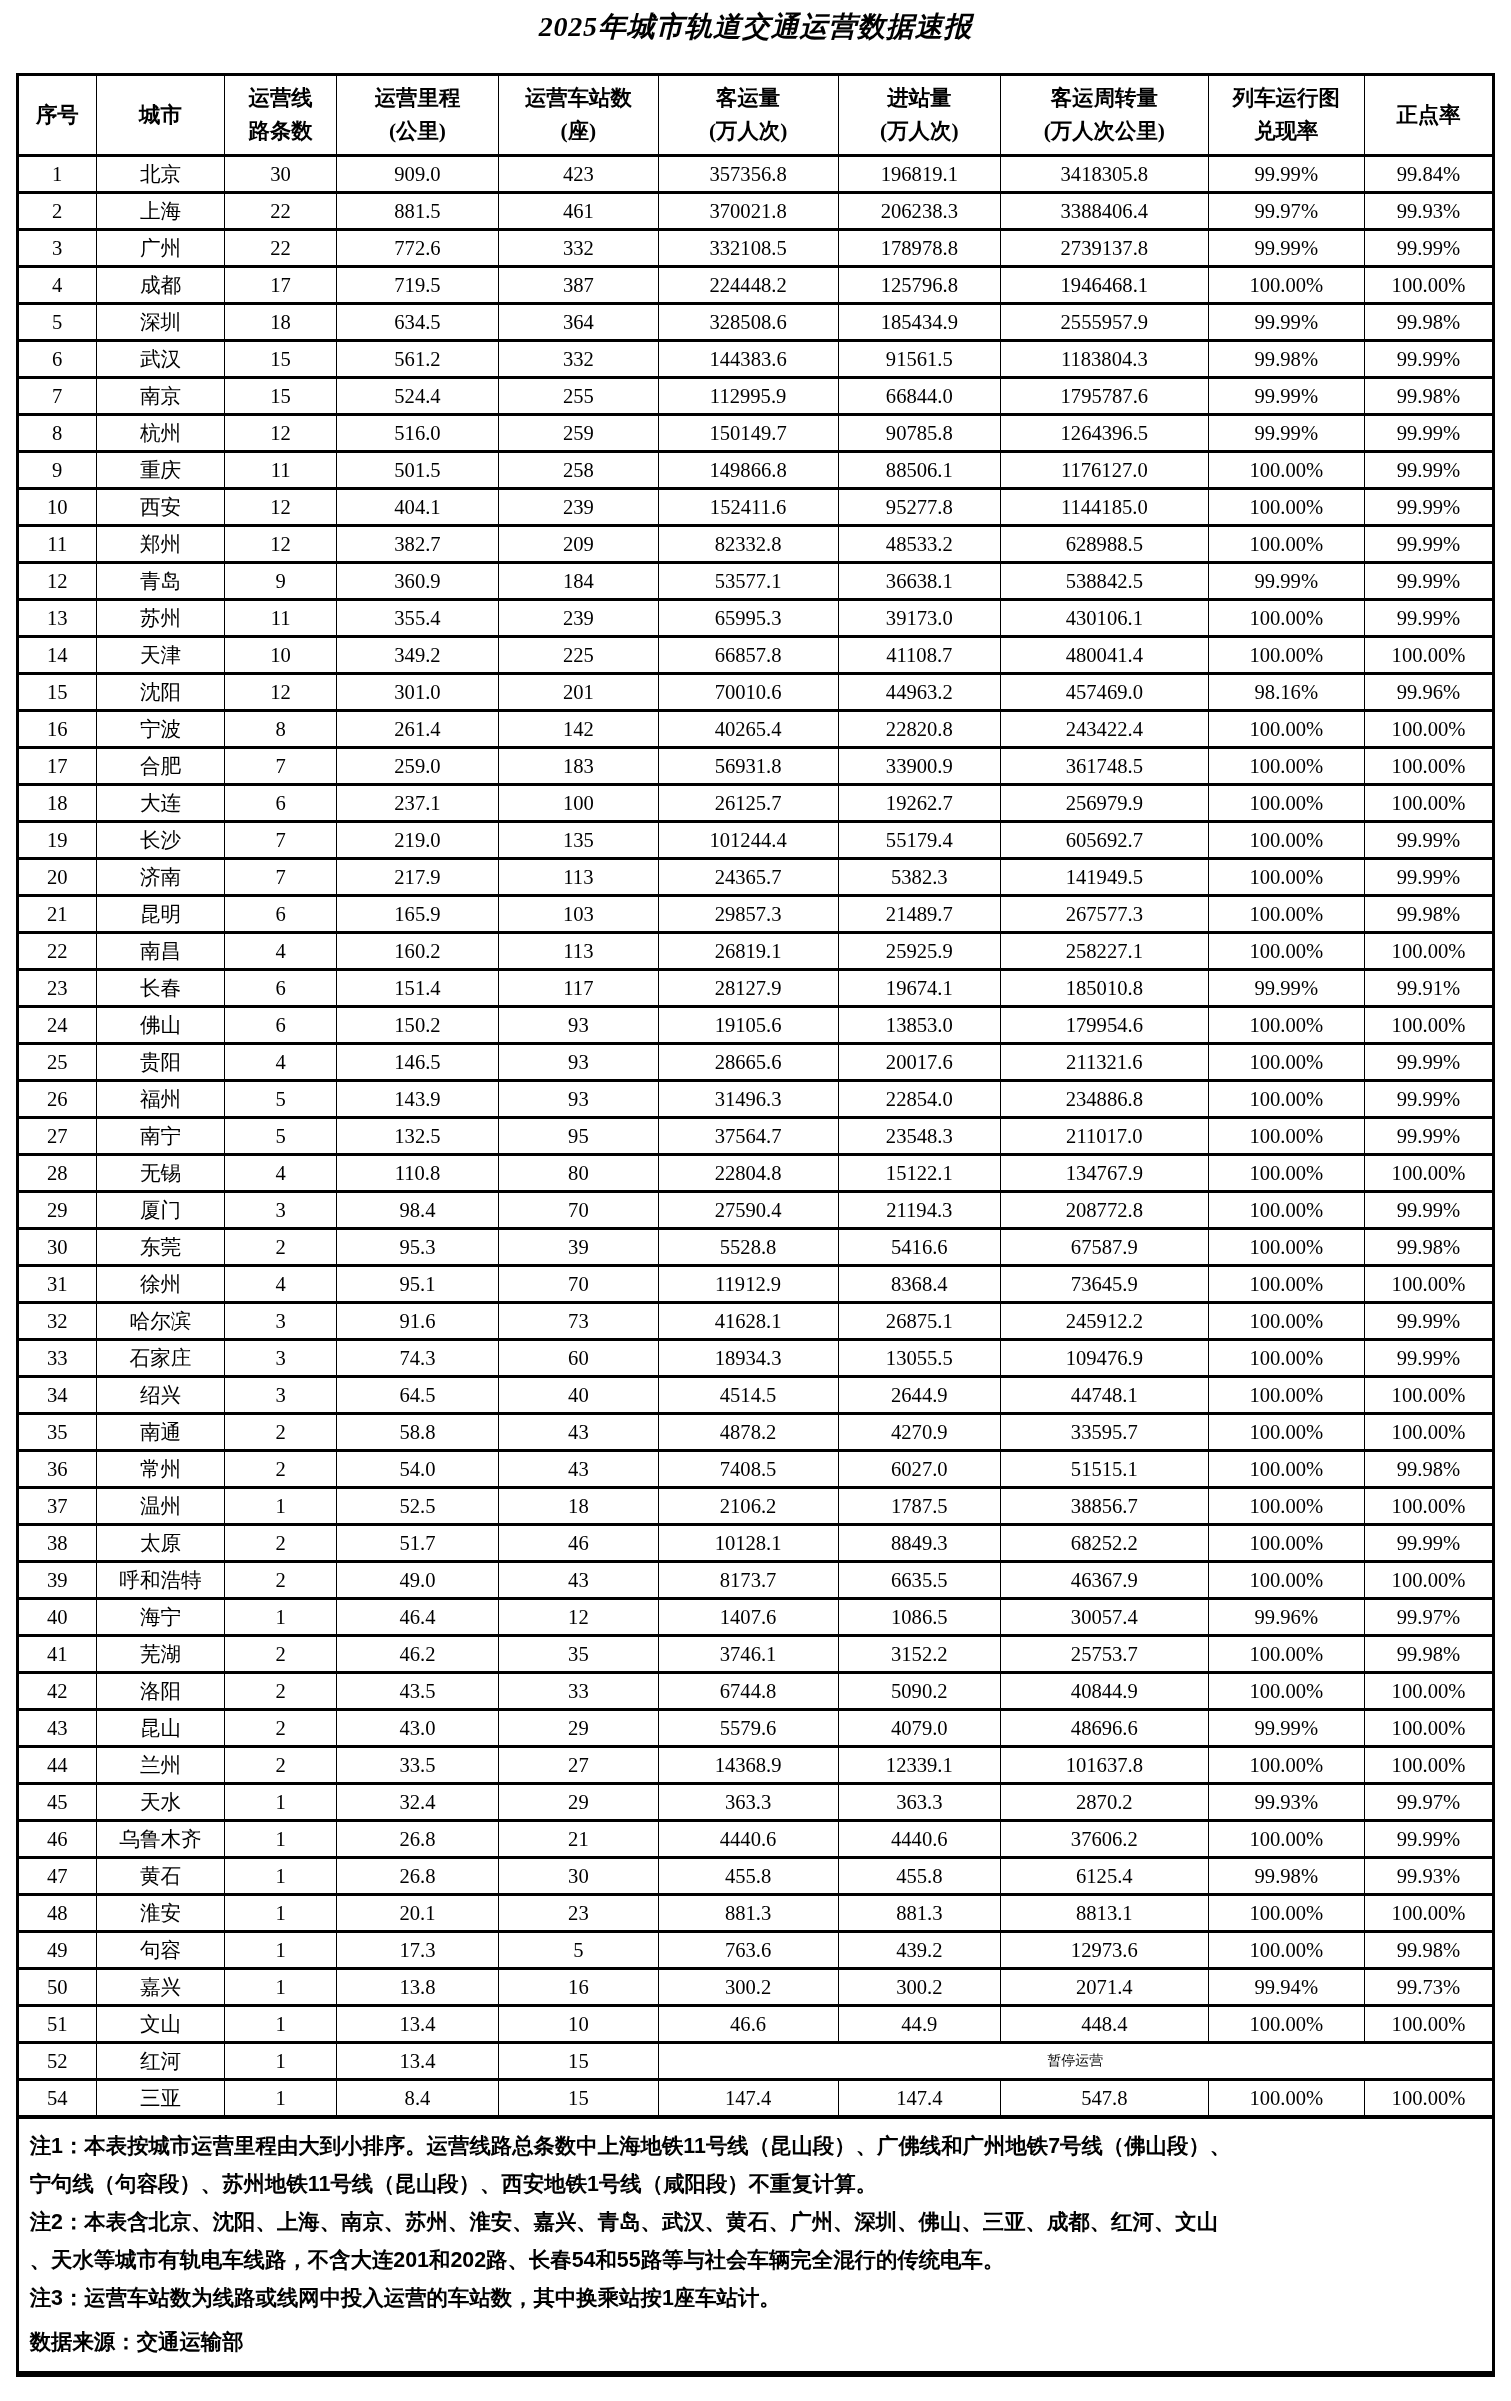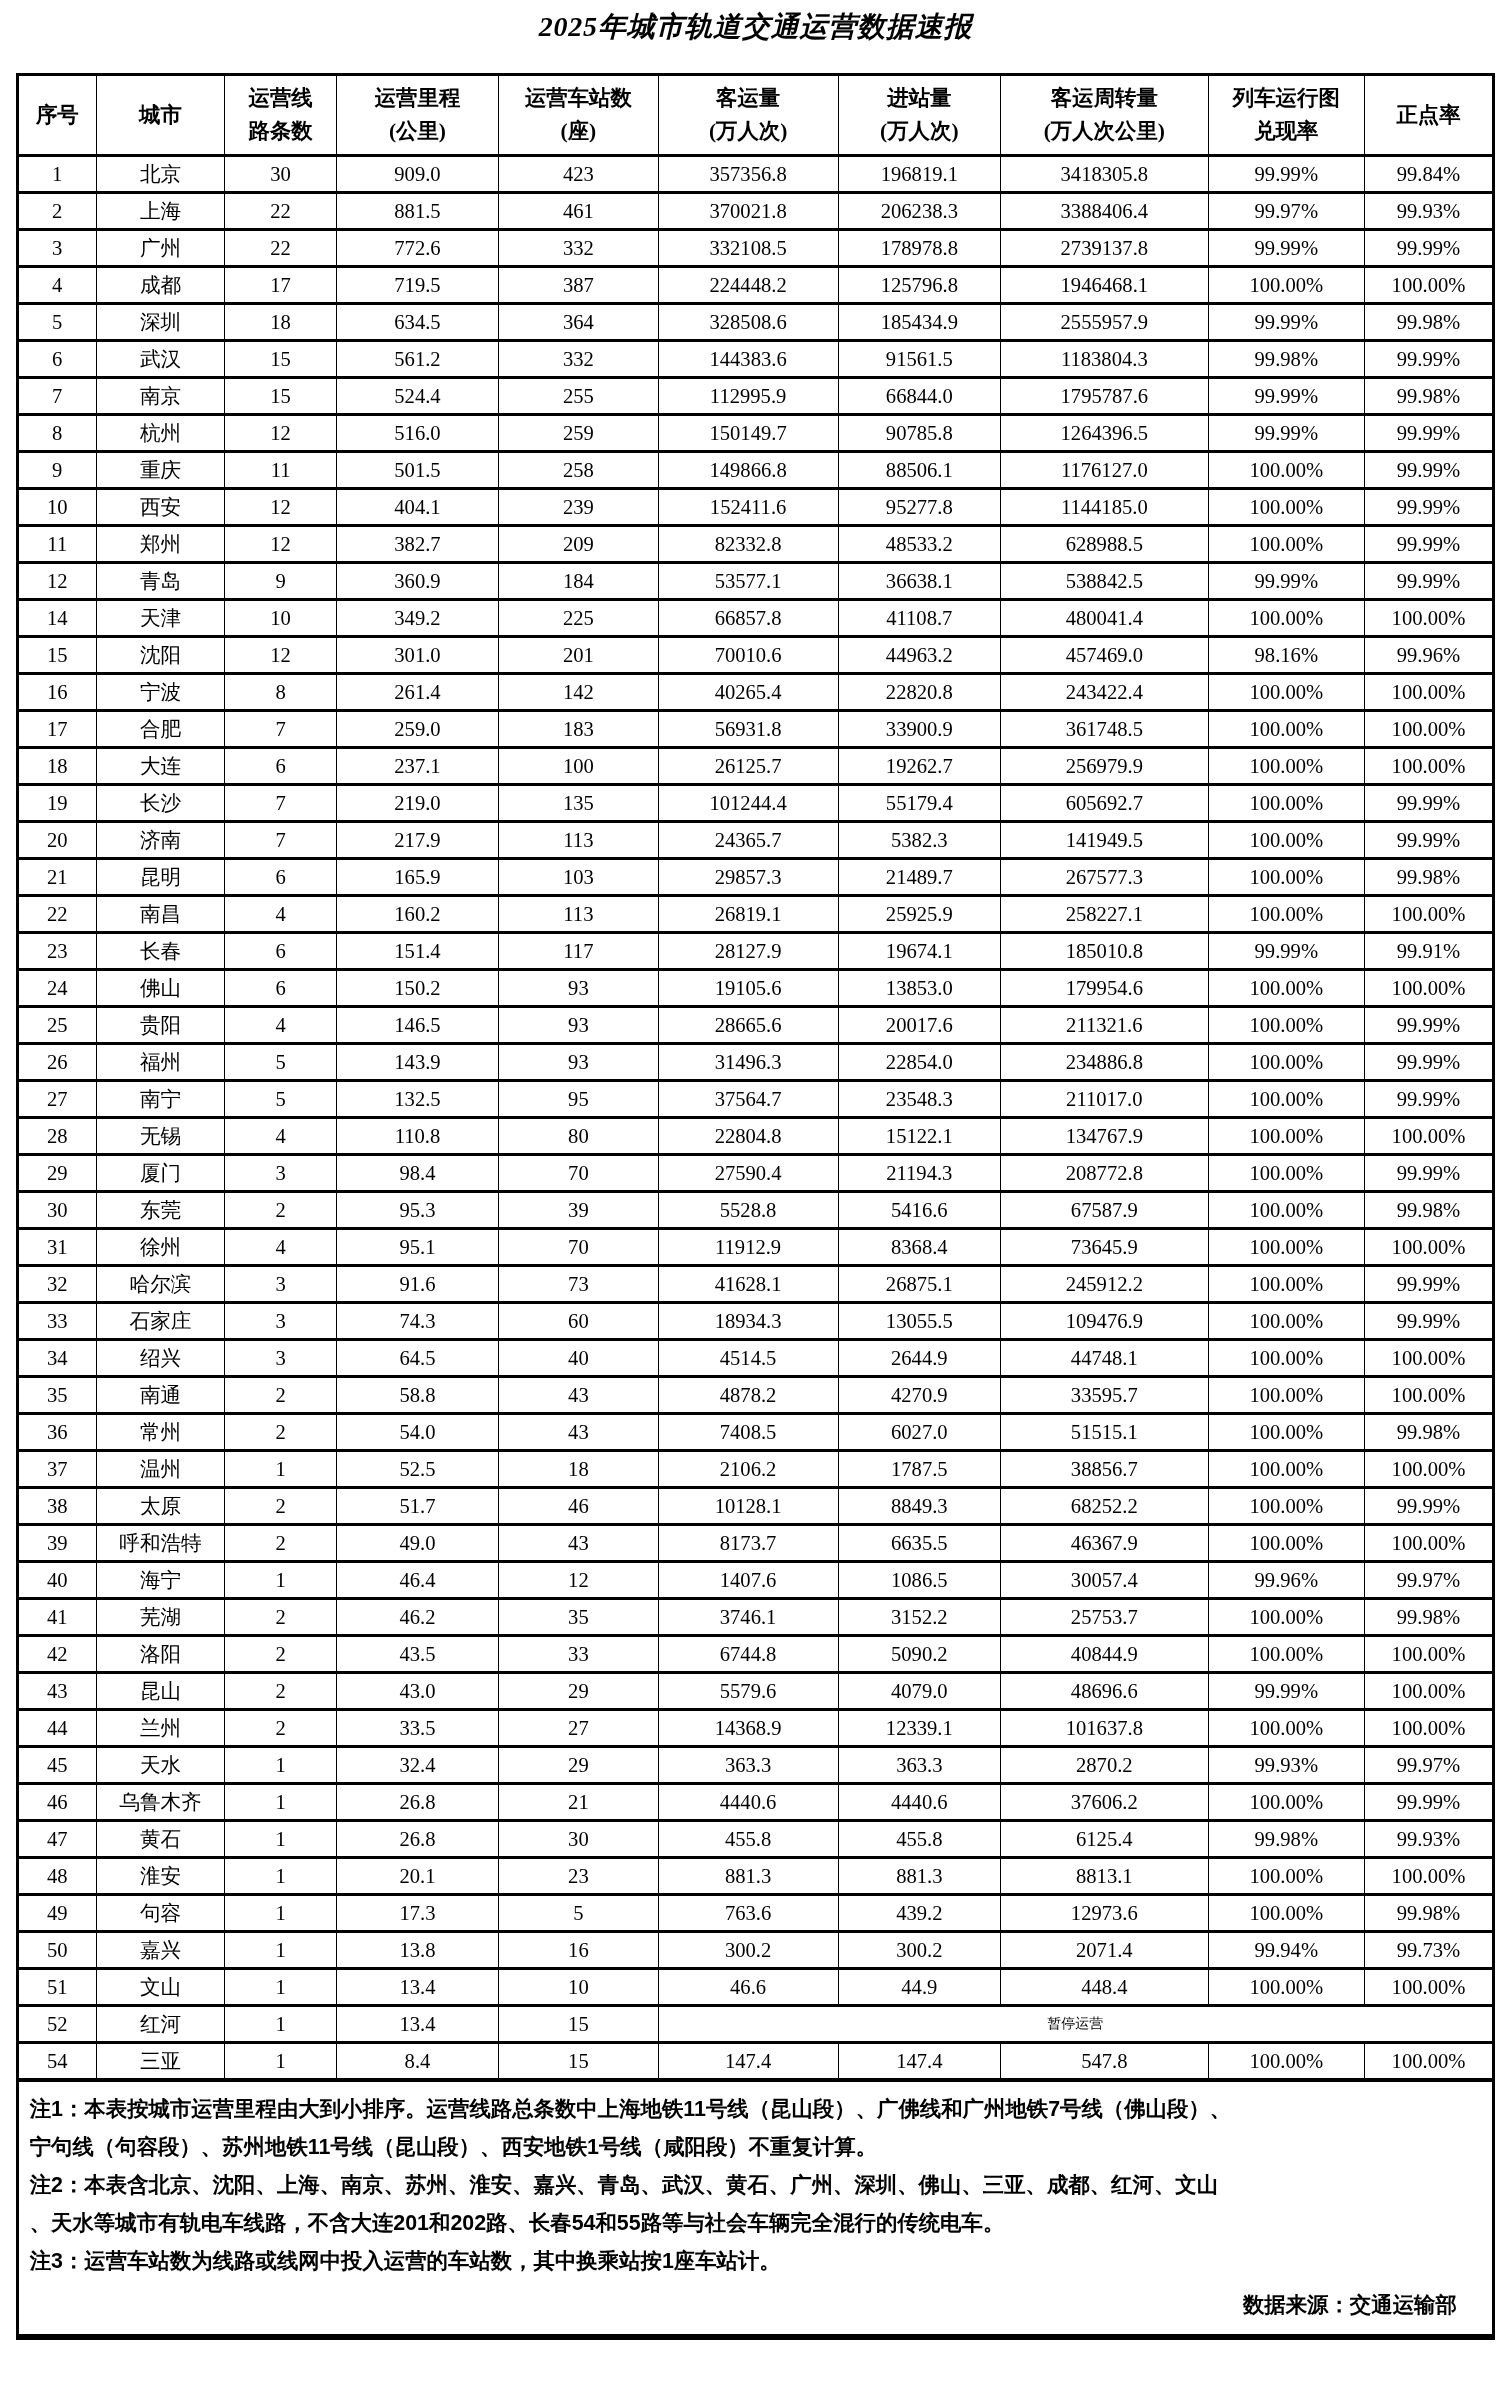--- a/index.html
+++ b/index.html
@@ -32,21 +32,21 @@
   }
   tbody td{height:34px;font-size:20.6px;}
   td.merged{font-size:14px;}
   .notes{
     border-top:3.1px solid #000;
     font-family:"Liberation Sans","DejaVu Sans",sans-serif;
     font-weight:bold;font-size:21.4px;line-height:38px;
     padding:7.6px 13.8px 10.7px 10.7px;
   }
   .note-para{white-space:pre-line;}
-  .source-line{text-align:right;padding-right:21.4px;margin-top:6.1px;}
+  .source-line{text-align:left;padding-right:21.4px;margin-top:6.1px;}
 </style>
 </head>
 <body>
 
 <div>
   <div class="title">2025年城市轨道交通运营数据速报</div>
 
   <div class="table-box">
     <table>
       <colgroup>
@@ -221,20 +221,32 @@
             <td>9</td>
             <td>360.9</td>
             <td>184</td>
             <td>53577.1</td>
             <td>36638.1</td>
             <td>538842.5</td>
             <td>99.99%</td>
             <td>99.99%</td>
           </tr>
           <tr>
+            <td>13</td>
+            <td>苏州</td>
+            <td>11</td>
+            <td>355.4</td>
+            <td>239</td>
+            <td>65995.3</td>
+            <td>39173.0</td>
+            <td>430106.1</td>
+            <td>100.00%</td>
+            <td>99.99%</td>
+          </tr>
+          <tr>
             <td>14</td>
             <td>天津</td>
             <td>10</td>
             <td>349.2</td>
             <td>225</td>
             <td>66857.8</td>
             <td>41108.7</td>
             <td>480041.4</td>
             <td>100.00%</td>
             <td>100.00%</td>

